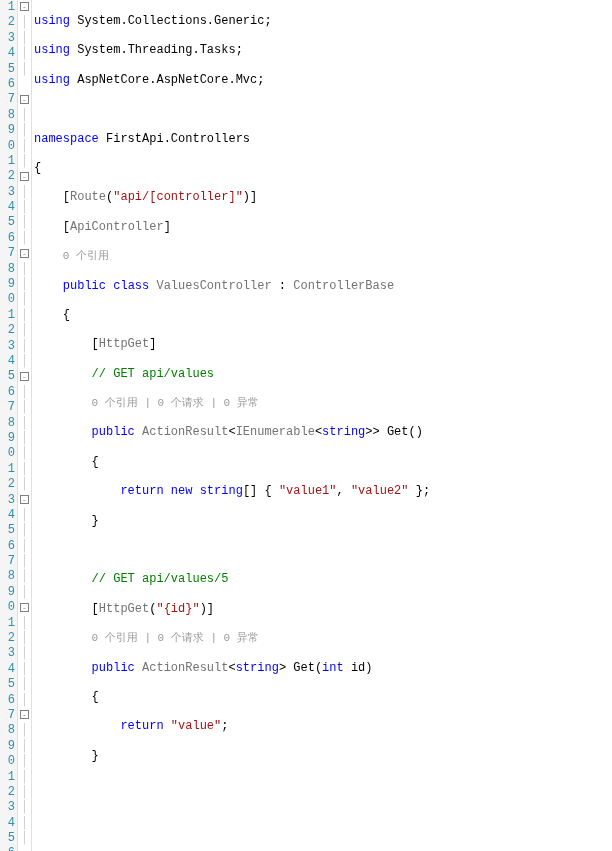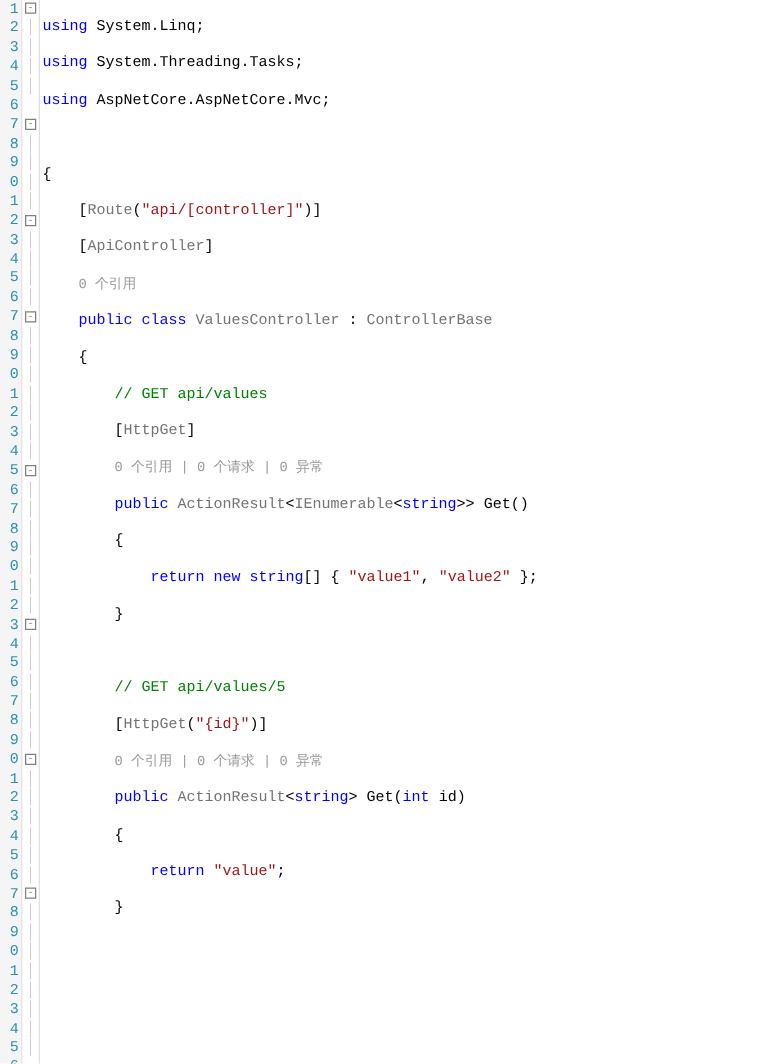--- a/index.html
+++ b/index.html
@@ -169,32 +169,33 @@
   <div class="line fold-line">│</div>
   <div class="line fold-line">│</div>
   <div class="line fold-line">│</div>
   <div class="line fold-line">│</div>
   <div class="line fold-line">│</div>
   <div class="line fold-line">│</div>
   <div class="line fold-line">│</div>
 </div>
 
 <div class="code-area">
-<div class="line"><span class="kw">using</span><span class="plain"> </span><span class="plain">System.Linq</span><span class="plain">;</span></div>
+<div class="line"><span class="kw">using</span><span class="plain"> </span><span class="plain">System.Collections.Generic</span><span class="plain">;</span></div>
 <div class="line"><span class="kw">using</span><span class="plain"> </span><span class="plain">System.Threading.Tasks</span><span class="plain">;</span></div>
 <div class="line"><span class="kw">using</span><span class="plain"> </span><span class="plain">AspNetCore.AspNetCore.Mvc</span><span class="plain">;</span></div>
 <div class="line"></div>
+<div class="line"><span class="kw">namespace</span><span class="plain"> </span><span class="plain">FirstApi.Controllers</span></div>
 <div class="line"><span class="plain">{</span></div>
 <div class="line">    <span class="plain">[</span><span class="type">Route</span><span class="plain">(</span><span class="str">"api/[controller]"</span><span class="plain">)</span><span class="plain">]</span></div>
 <div class="line">    <span class="plain">[</span><span class="type">ApiController</span><span class="plain">]</span></div>
 <div class="line">    <span class="codelens">0 个引用</span></div>
 <div class="line">    <span class="kw">public</span><span class="plain"> </span><span class="kw">class</span><span class="plain"> </span><span class="type">ValuesController</span><span class="plain"> : </span><span class="type">ControllerBase</span></div>
 <div class="line">    <span class="plain">{</span></div>
+<div class="line">        <span class="plain">[</span><span class="type">HttpGet</span><span class="plain">]</span></div>
 <div class="line">        <span class="comment">// GET api/values</span></div>
-<div class="line">        <span class="plain">[</span><span class="type">HttpGet</span><span class="plain">]</span></div>
 <div class="line">        <span class="codelens">0 个引用 | 0 个请求 | 0 异常</span></div>
 <div class="line">        <span class="kw">public</span><span class="plain"> </span><span class="type">ActionResult</span><span class="plain">&lt;</span><span class="type">IEnumerable</span><span class="plain">&lt;</span><span class="kw">string</span><span class="plain">&gt;&gt;</span><span class="plain"> </span><span class="plain">Get</span><span class="plain">(</span><span class="plain">)</span></div>
 <div class="line">        <span class="plain">{</span></div>
 <div class="line">            <span class="kw">return</span><span class="plain"> </span><span class="kw">new</span><span class="plain"> </span><span class="kw">string</span><span class="plain">[] { </span><span class="str">"value1"</span><span class="plain">, </span><span class="str">"value2"</span><span class="plain"> }</span><span class="plain">;</span></div>
 <div class="line">        <span class="plain">}</span></div>
 <div class="line"></div>
 <div class="line">        <span class="comment">// GET api/values/5</span></div>
 <div class="line">        <span class="plain">[</span><span class="type">HttpGet</span><span class="plain">(</span><span class="str">"{id}"</span><span class="plain">)</span><span class="plain">]</span></div>
 <div class="line">        <span class="codelens">0 个引用 | 0 个请求 | 0 异常</span></div>
 <div class="line">        <span class="kw">public</span><span class="plain"> </span><span class="type">ActionResult</span><span class="plain">&lt;</span><span class="kw">string</span><span class="plain">&gt;</span><span class="plain"> </span><span class="plain">Get</span><span class="plain">(</span><span class="kw">int</span><span class="plain"> </span><span class="plain">id</span><span class="plain">)</span></div>

